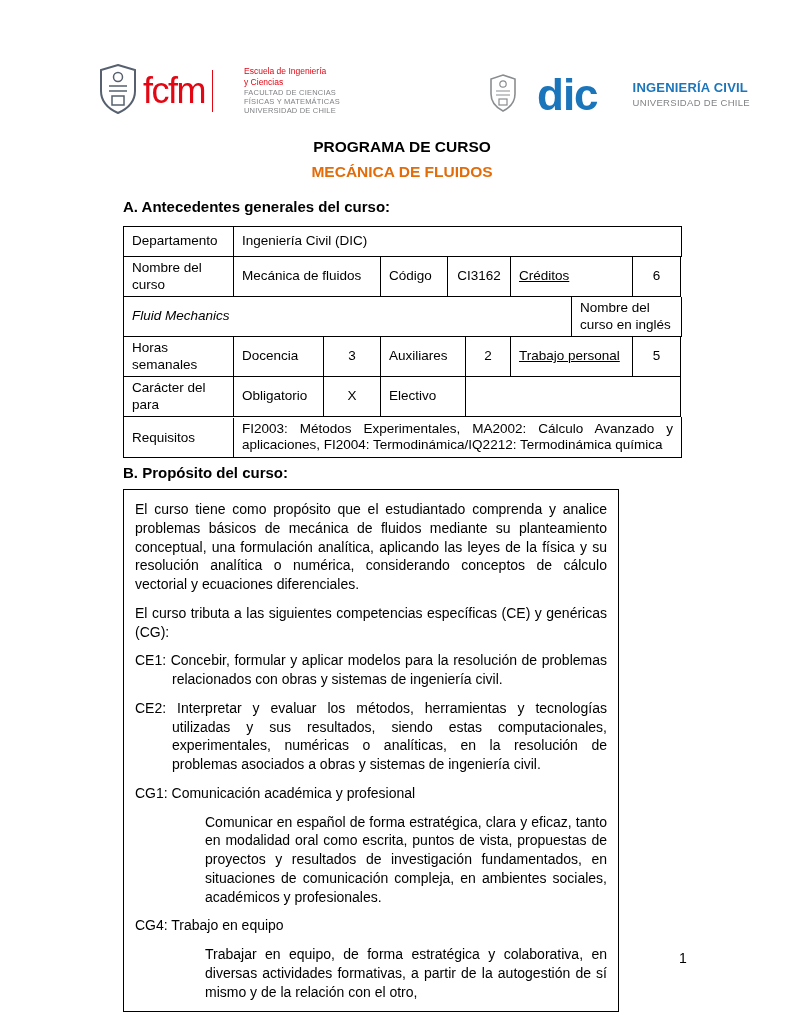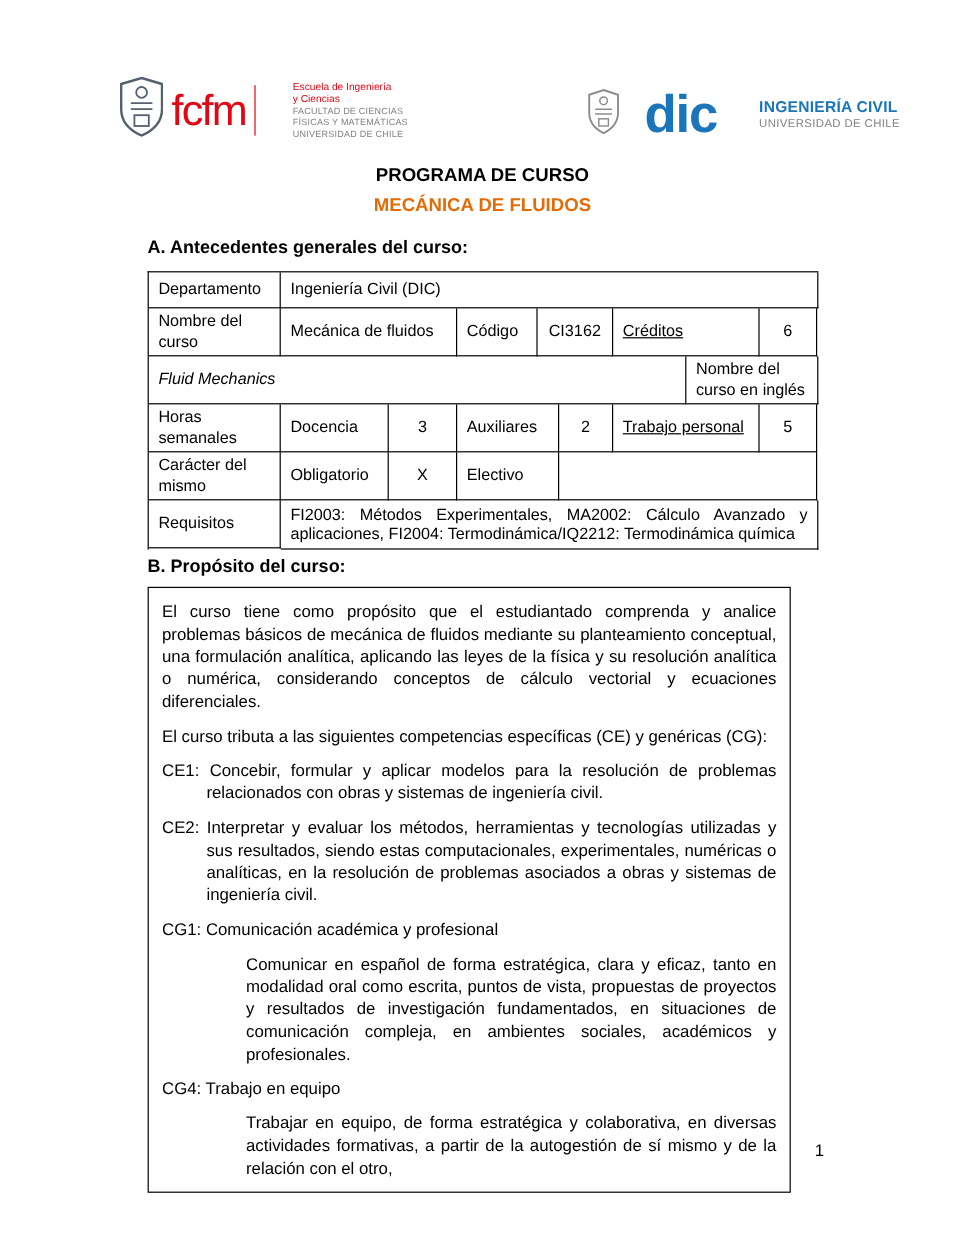--- a/index.html
+++ b/index.html
@@ -32,40 +32,40 @@
   .sec-heading { position:absolute; left:123px; font-size:15px; font-weight:bold; }
   #heading-a { top:198px; }
   #heading-b { top:464px; }
 
   
   .gen-table {
     position:absolute; left:123px; top:226px; width:559px;
     border-top:1px solid #000; border-left:1px solid #000;
     font-size:13.5px;
   }
-  .t-row { display:flex; align-items:flex-start; }
+  .t-row { display:flex; align-items:flex-end; }
   .t-cell {
     border-right:1px solid #000; border-bottom:1px solid #000;
     padding:3px 4px 3px 8px; display:flex; align-items:center;
     line-height:1.2;
   }
   .t-row.h1 .t-cell { min-height:30px; }
   .t-row.h2 .t-cell { min-height:40px; }
   .center { justify-content:center; text-align:center; padding-left:4px; }
   .italic { font-style:italic; }
   .w110 {width:110px;} .w448 {width:448px;}
   .w147 {width:147px;} .w67 {width:67px;} .w63 {width:63px;} .w122 {width:122px;text-decoration:underline;} .w48 {width:48px;}
   .w90 {width:90px;}  .w57 {width:57px;} .w85 {width:85px;} .w45 {width:45px;} .w215 {width:215px;}
   .cell-req {
     display:block; text-align:justify; padding:4px 8px;
   }
 
   
   .purpose-box {
-    position:absolute; left:123px; top:489px; width:536px;
+    position:absolute; left:123px; top:489px; width:496px;
     border:1px solid #000; padding:10px 11px;
     font-size:14px; line-height:1.34; text-align:justify;
   }
   .purpose-box p { margin-bottom:10px; }
   .purpose-box p:last-child { margin-bottom:0; }
   .ce { padding-left:37px; text-indent:-37px; }
   .cg-desc { margin-left:70px; }
 
   
   .page-number { position:absolute; left:679px; top:950px; font-size:14px; }
@@ -136,21 +136,21 @@
   <div class="t-row h2">
     <div class="t-cell w110">Horas semanales</div>
     <div class="t-cell w90">Docencia</div>
     <div class="t-cell w57 center">3</div>
     <div class="t-cell w85">Auxiliares</div>
     <div class="t-cell w45 center">2</div>
     <div class="t-cell w122">Trabajo personal</div>
     <div class="t-cell w48 center">5</div>
   </div>
   <div class="t-row h2">
-    <div class="t-cell w110">Carácter del mismo</div>
+    <div class="t-cell w110">Carácter del para</div>
     <div class="t-cell w90">Obligatorio</div>
     <div class="t-cell w57 center">X</div>
     <div class="t-cell w85">Electivo</div>
     <div class="t-cell w215"></div>
   </div>
   <div class="t-row h2">
     <div class="t-cell w110">Requisitos</div>
     <div class="t-cell w448 cell-req">FI2003: Métodos Experimentales, MA2002: Cálculo Avanzado y aplicaciones, FI2004: Termodinámica/IQ2212: Termodinámica química</div>
   </div>
 </div>

